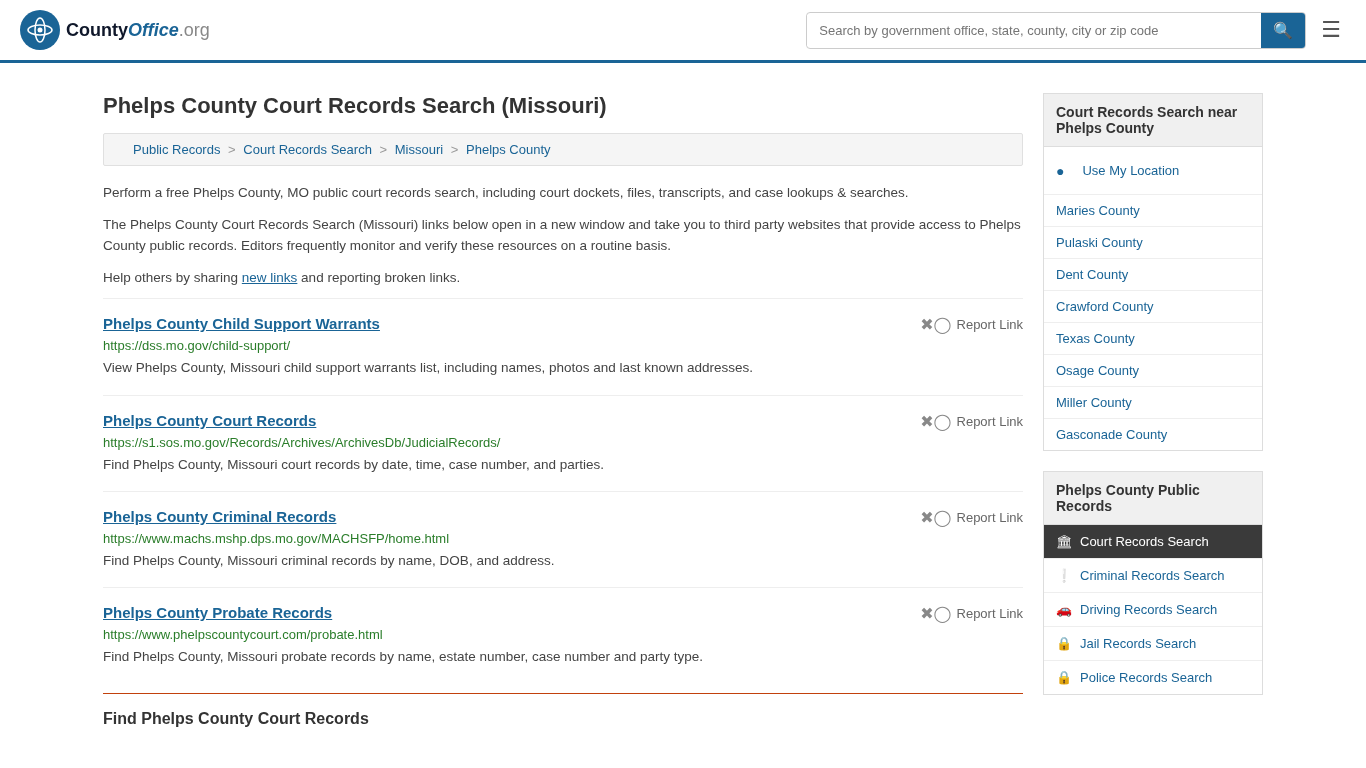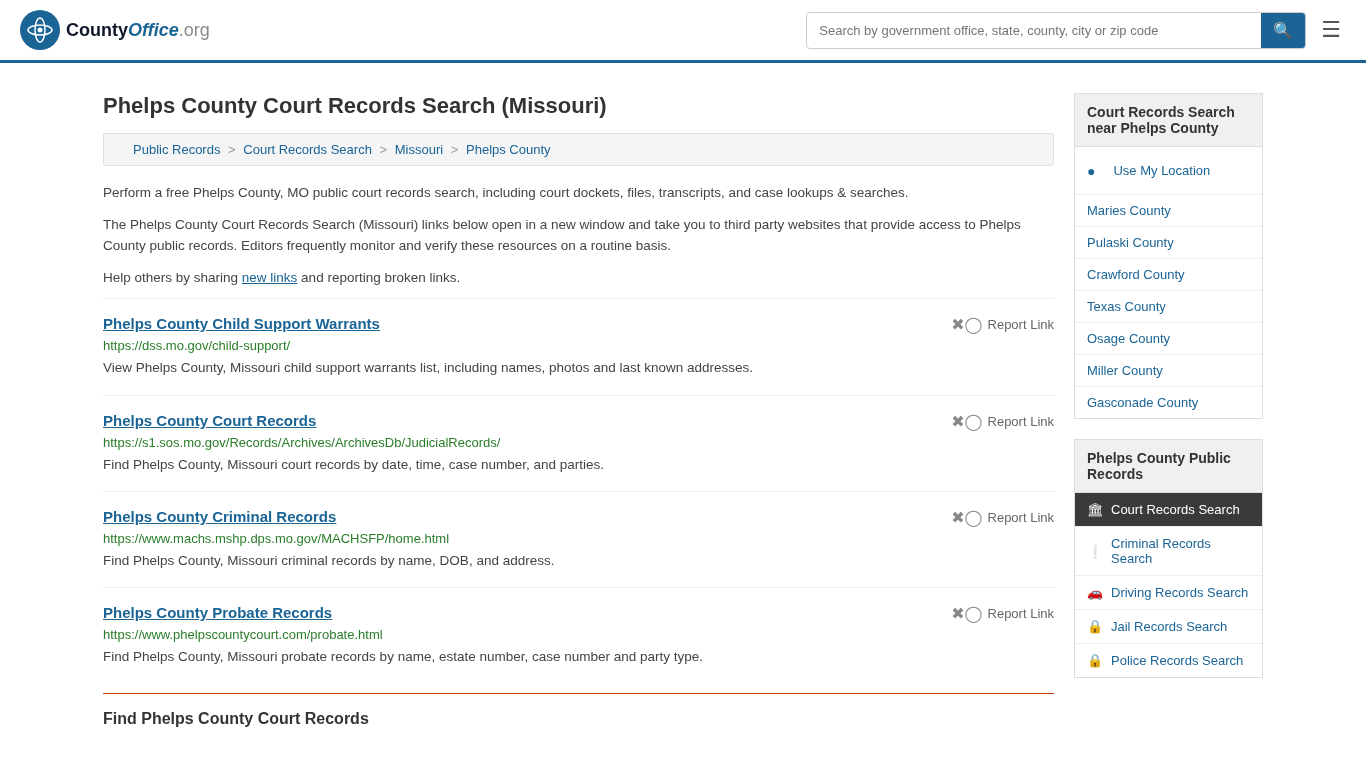--- a/index.html
+++ b/index.html
@@ -170,21 +170,21 @@
       font-size: 16px;
       font-weight: bold;
       color: #333;
       margin-top: 10px;
       padding-top: 16px;
       border-top: 1px solid #c2410c;
     }
 
     
     .sidebar {
-      width: 189px;
+      width: 220px;
       flex-shrink: 0;
     }
     .sidebar-section {
       margin-bottom: 20px;
     }
     .sidebar-heading {
       background: #f0f0f0;
       padding: 10px 12px;
       font-size: 14px;
       font-weight: bold;
@@ -366,20 +366,23 @@
         <li class="location-item">
           <span class="location-icon">●</span>
           <a href="#">Use My Location</a>
         </li>
         <div id="nearby-counties-list">
             <li>
               <a href="#">Maries County</a>
             </li>
             <li>
               <a href="#">Pulaski County</a>
+            </li>
+            <li>
+              <a href="#">Dent County</a>
             </li>
             <li>
               <a href="#">Crawford County</a>
             </li>
             <li>
               <a href="#">Texas County</a>
             </li>
             <li>
               <a href="#">Osage County</a>
             </li>

